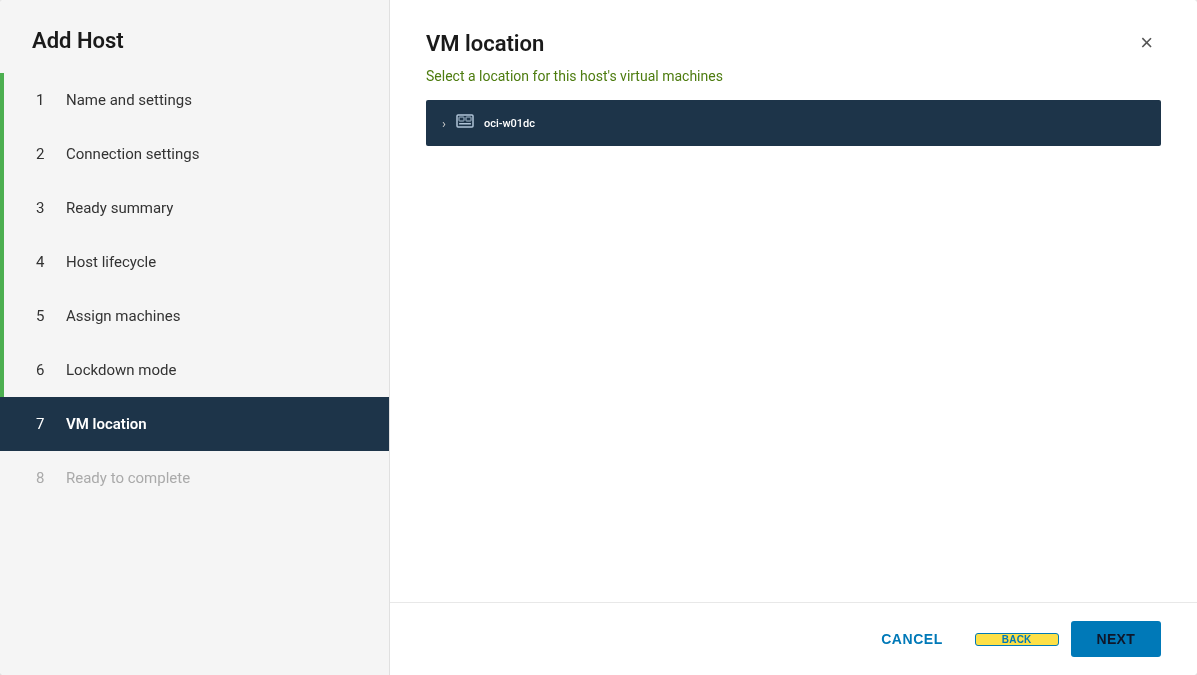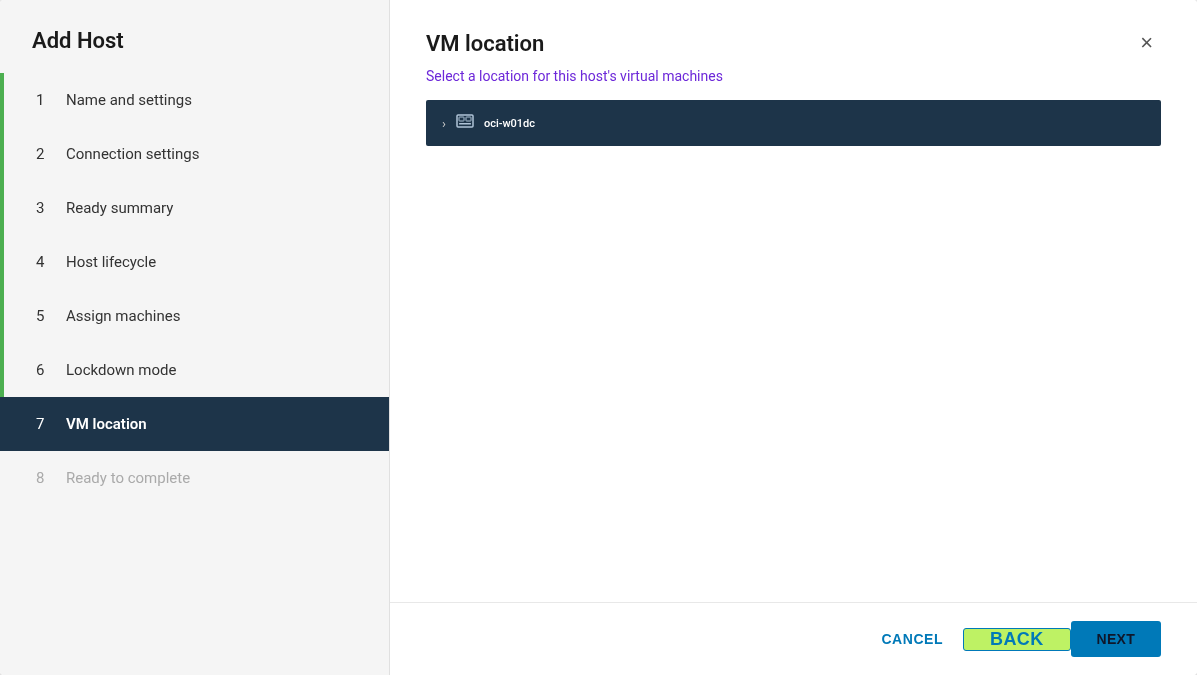--- a/index.html
+++ b/index.html
@@ -106,21 +106,21 @@
       border: none;
       font-size: 22px;
       cursor: pointer;
       color: #555;
       line-height: 1;
       padding: 4px 8px;
     }
     .main-subtitle {
       padding: 10px 36px 16px 36px;
       font-size: 14px;
-      color: #6d28d9;
+      color: #4d7c0f;
     }
     .main-content {
       flex: 1;
       padding: 0 36px 0 36px;
       overflow-y: auto;
     }
     
     .tree-item {
       display: flex;
       align-items: center;
@@ -145,38 +145,39 @@
       font-size: 11px;
       font-weight: 500;
       color: #fff;
     }
     
     .main-footer {
       display: flex;
       align-items: center;
       justify-content: flex-end;
       padding: 18px 36px;
+      gap: 12px;
       border-top: 1px solid #e8e8e8;
     }
     .btn-cancel {
       background: transparent;
       border: none;
       color: #0079b8;
       font-size: 14px;
       font-weight: 600;
       cursor: pointer;
       padding: 10px 20px;
       letter-spacing: 0.04em;
       text-transform: uppercase;
     }
     .btn-back {
-      background: #bef264;
+      background: #fde047;
       border: 1.5px solid #0079b8;
       color: #0079b8;
-      font-size: 18px;
+      font-size: 10px;
       font-weight: 600;
       cursor: pointer;
       padding: 0 26px;
       border-radius: 3px;
       letter-spacing: 0.02em;
       text-transform: uppercase;
     }
     .btn-next {
       background: #0079b8;
       border: none;

